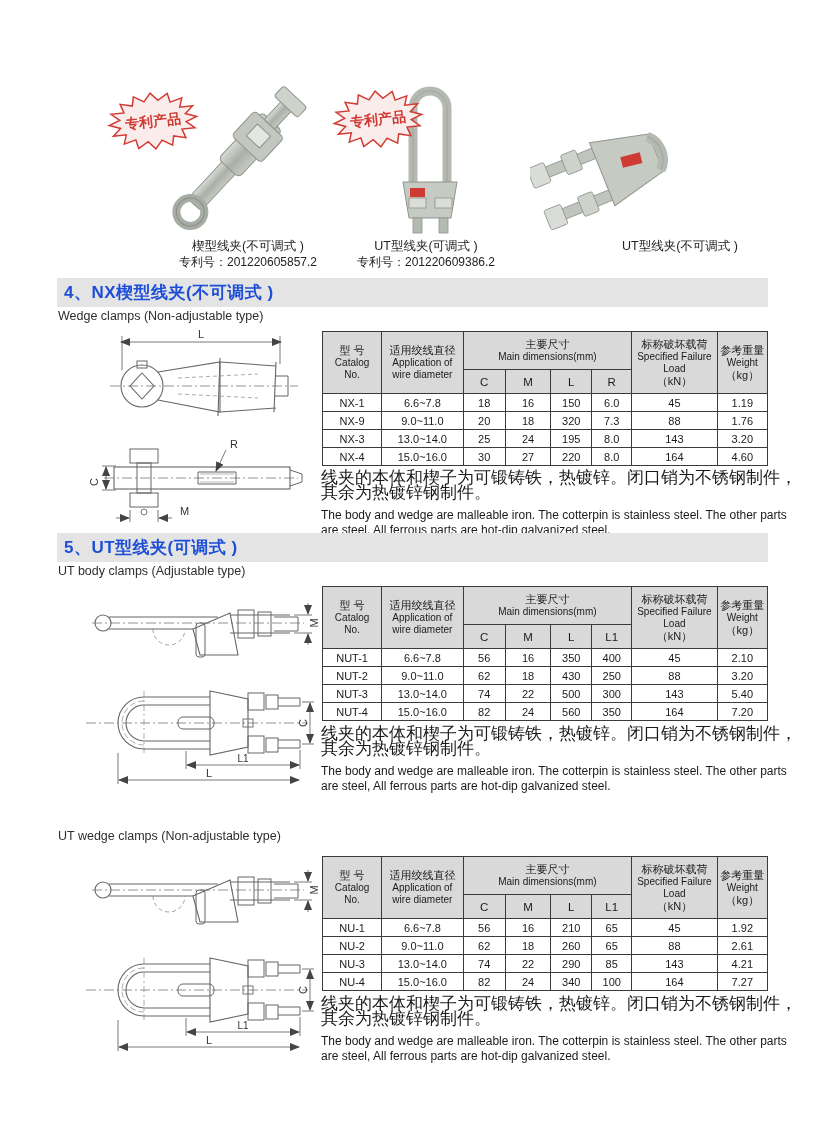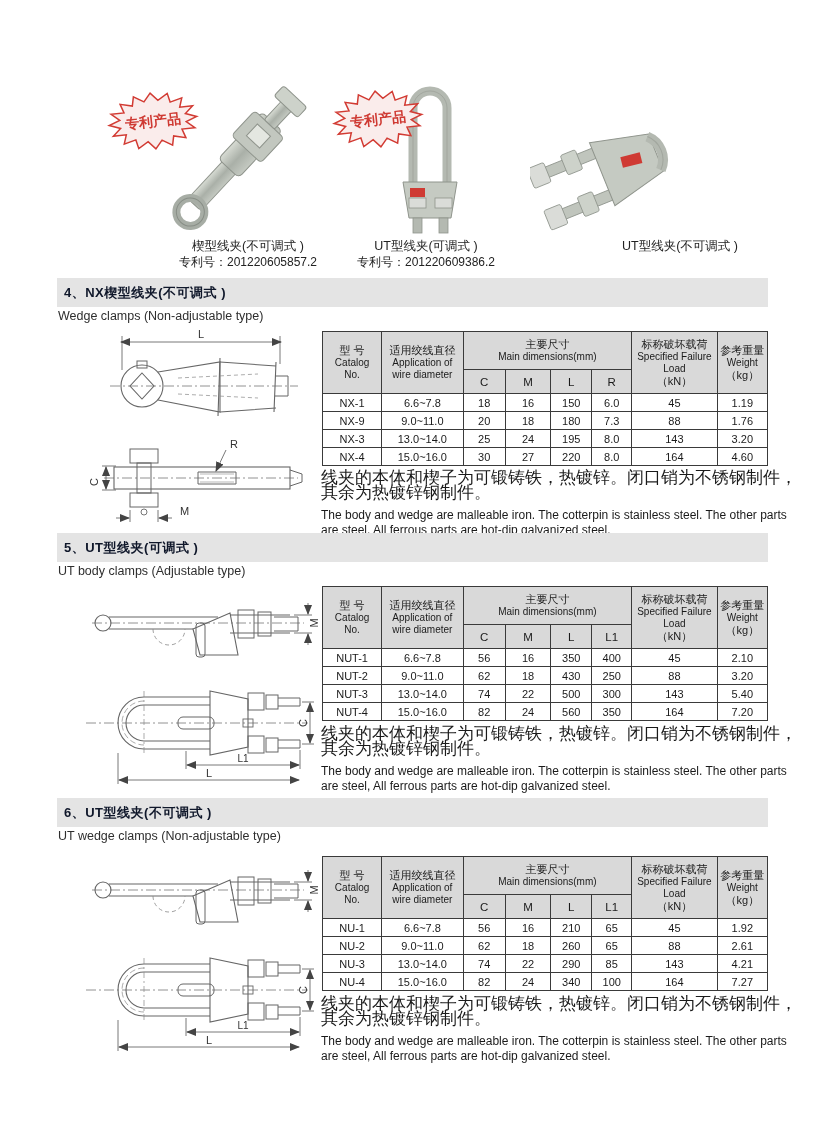--- a/index.html
+++ b/index.html
@@ -9,21 +9,21 @@
     font-family:"Liberation Sans","DejaVu Sans",sans-serif; color:#1c1c1c; overflow:hidden;
   }
   .abs { position:absolute; }
   
   .photo-box { position:absolute; top:70px; height:165px; }
   .caption { position:absolute; text-align:center; font-size:12.5px; color:#222; line-height:16px; }
   .patent-line { font-size:12px; color:#222; }
   
   .sec-bar {
     position:absolute; left:57px; width:711px; height:29px; background:#e4e4e4;
-    font-weight:bold; font-size:13px; line-height:29px; padding-left:7px; color:#0f172a;
+    font-weight:bold; font-size:17px; line-height:29px; padding-left:7px; color:#1d4ed8;
     letter-spacing:0.5px;
   }
   .sec-sub { position:absolute; left:58px; font-size:12.5px; color:#2e2e2e; }
   
   table.spec {
     position:absolute; left:322px; width:446px; border-collapse:collapse;
     font-size:11px; color:#1a1a1a; table-layout:fixed;
   }
   table.spec th, table.spec td { border:1px solid #3a3a3a; text-align:center; vertical-align:middle; padding:0 1px; }
   table.spec th { background:#d9d9d9; font-weight:normal; }
@@ -226,21 +226,21 @@
           <td>150</td>
           <td>6.0</td>
           <td>45</td>
           <td>1.19</td>
       </tr>
       <tr>
         <td>NX-9</td>
           <td>9.0~11.0</td>
           <td>20</td>
           <td>18</td>
-          <td>180</td>
+          <td>320</td>
           <td>7.3</td>
           <td>88</td>
           <td>1.76</td>
       </tr>
       <tr>
         <td>NX-3</td>
           <td>13.0~14.0</td>
           <td>25</td>
           <td>24</td>
           <td>195</td>
@@ -412,21 +412,20 @@
           <td>7.20</td>
       </tr>
     </tbody>
   </table>
 
   <div class="note" style="top:726px;">
     <div class="zh">线夹的本体和楔子为可锻铸铁，热镀锌。闭口销为不锈钢制件，其余为热镀锌钢制件。</div>
     <div class="en">The body and wedge are malleable iron. The cotterpin is stainless steel. The other parts are steel, All ferrous parts are hot-dip galvanized steel.</div>
   </div>
 
-  <div class="sec-bar" style="top:798px;">6、UT型线夹(不可调式 )</div>
   <div class="sec-sub" style="top:829px;">UT wedge clamps (Non-adjustable type)</div>
 
   <div class="drawing" style="left:58px; top:850px;">
     <svg width="262" height="205" viewBox="0 0 262 205">
       <defs>
         <marker id="ar6" markerWidth="10" markerHeight="8" refX="9" refY="4" orient="auto" markerUnits="userSpaceOnUse">
           <path d="M0,0 L10,4 L0,8 z" fill="#444"></path>
         </marker>
       </defs>
       <line x1="34" y1="40" x2="246" y2="40" stroke="#777" stroke-width="0.8" stroke-dasharray="10 3 2 3"></line>

